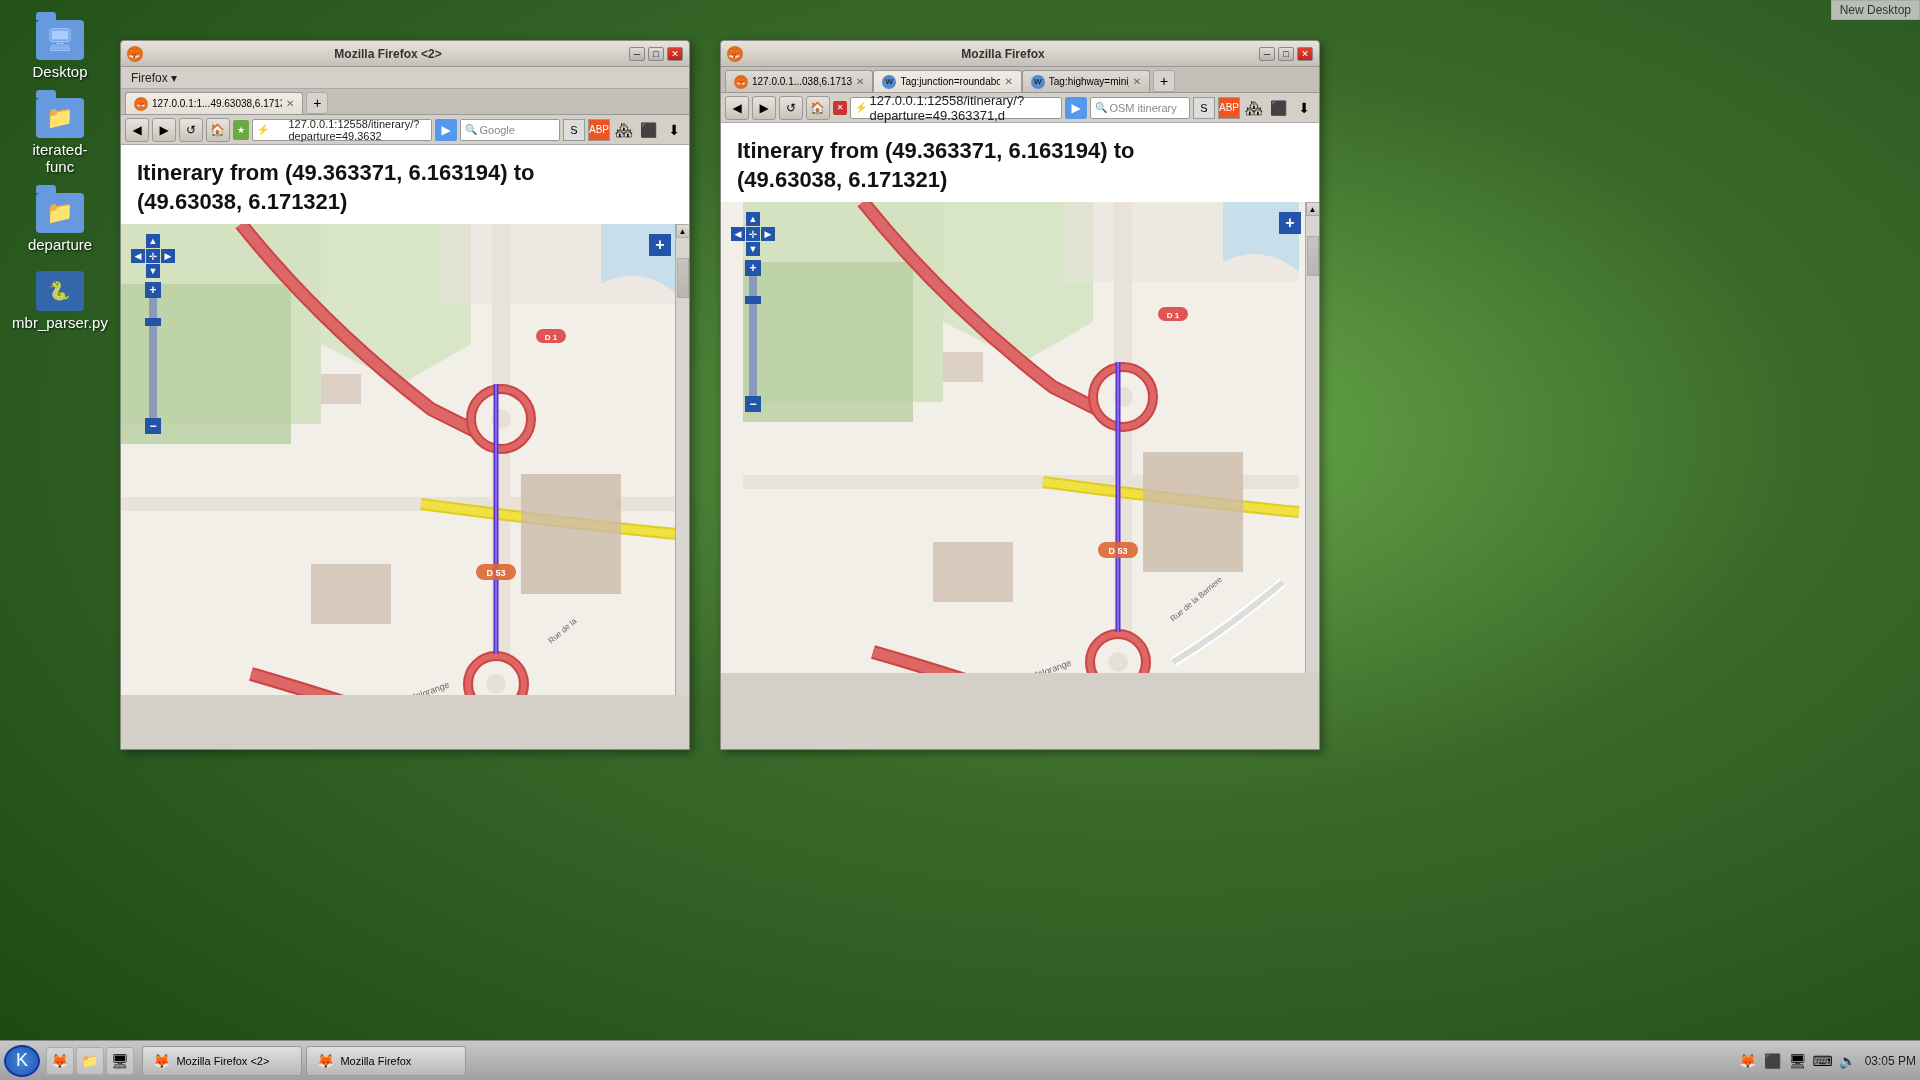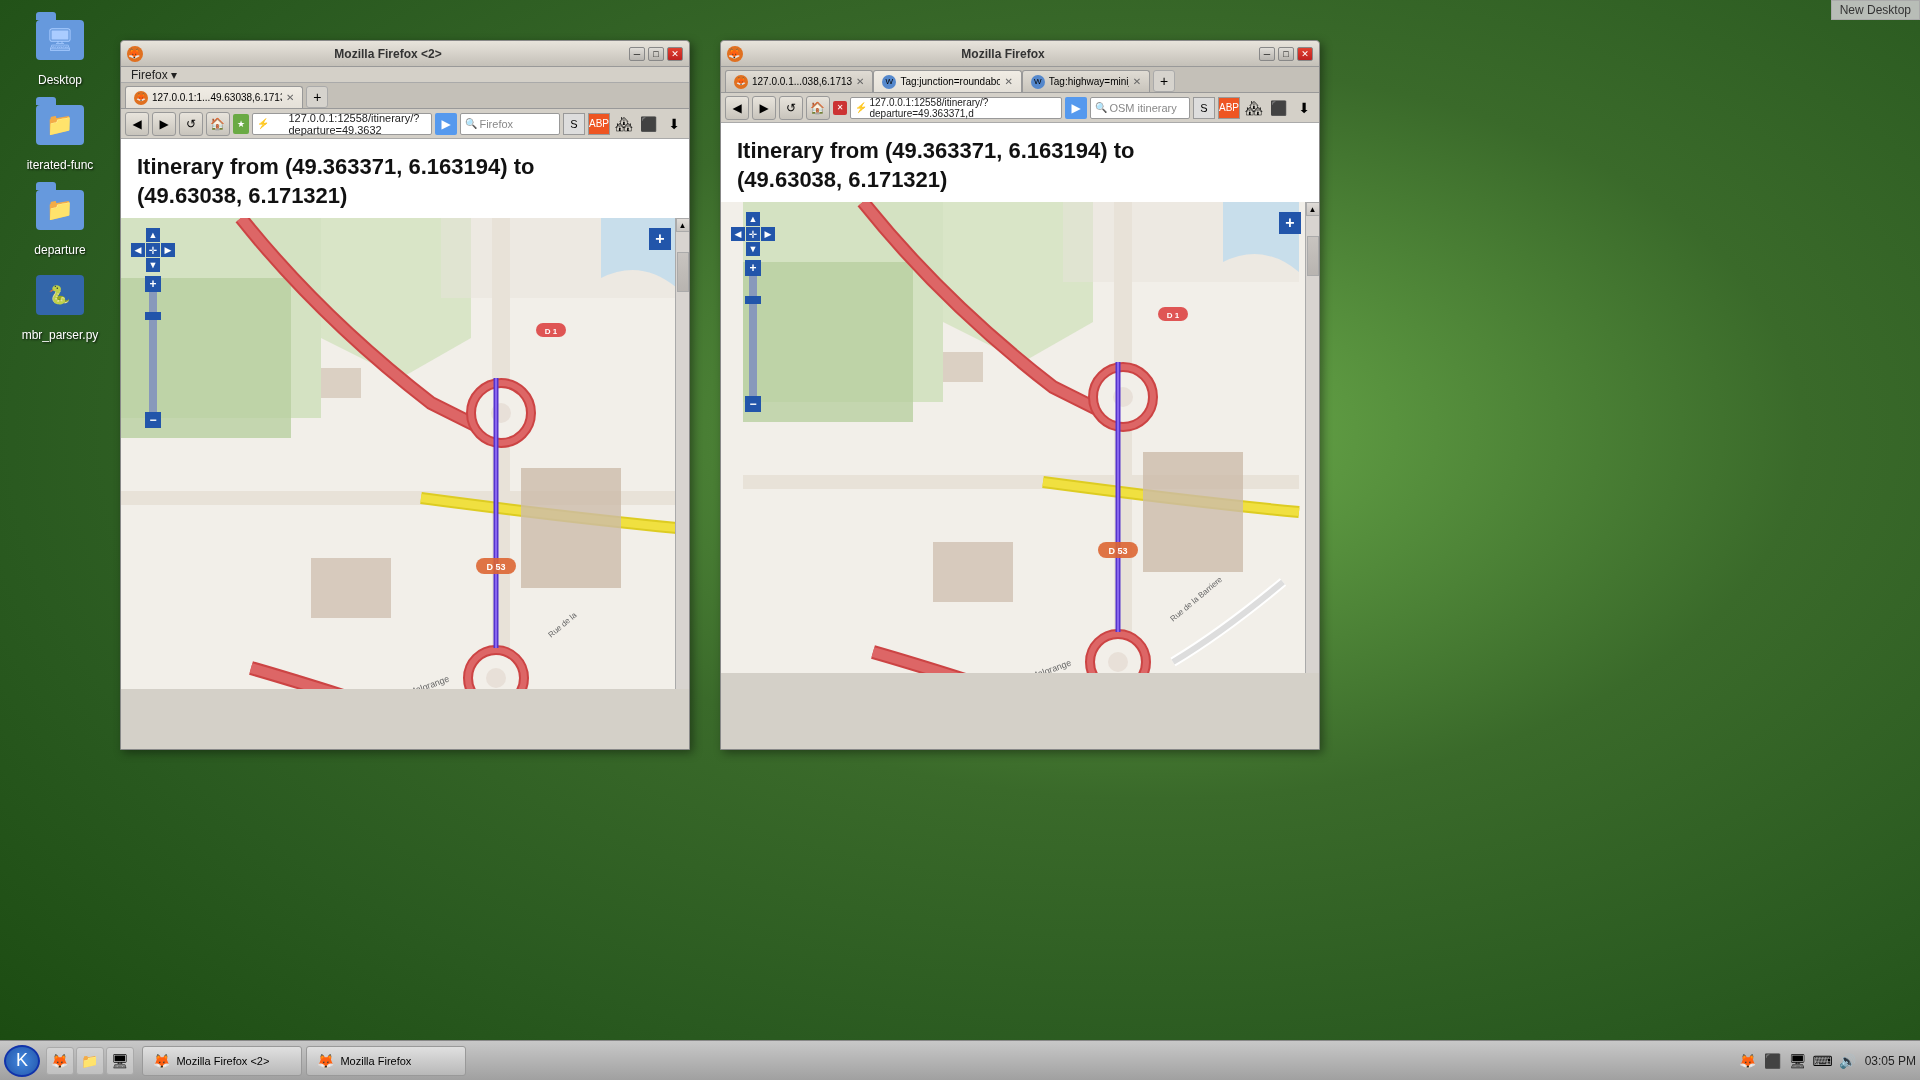--- a/index.html
+++ b/index.html
@@ -58,22 +58,23 @@
       width: 20px;
       height: 8px;
       background: #6699dd;
       border-radius: 3px 3px 0 0;
     }
     .desktop-icon .icon-img.python {
       background: #3366aa;
     }
     .desktop-icon .icon-label {
       color: white;
-      font-size: 12px;
-      margin-top: 13px;
+      font-size: 15px;
+      text-align: center;
+      margin-top: 3px;
       text-shadow: 1px 1px 2px rgba(0,0,0,0.8);
     }
 
     
     .taskbar {
       position: absolute;
       bottom: 0;
       left: 0;
       right: 0;
       height: 40px;
@@ -234,21 +235,21 @@
     .ff-toolbar {
       height: 30px;
       background: #d4d0c8;
       display: flex;
       align-items: center;
       padding: 2px 4px;
       gap: 3px;
       border-bottom: 1px solid #aaa;
     }
     .ff-menu-bar {
-      height: 16px;
+      height: 22px;
       background: #d4d0c8;
       display: flex;
       align-items: center;
       padding: 0 6px;
       gap: 8px;
       border-bottom: 1px solid #aaa;
     }
     .ff-menu-item {
       font-size: 12px;
       color: #222;
@@ -607,21 +608,21 @@
     <div class="ff-nav-btn">↺</div>
     <div class="ff-nav-btn">🏠</div>
     <div style="width:16px; height:20px; background:#6aaa44; border-radius:2px; display:flex; align-items:center; justify-content:center; font-size:9px; color:white; cursor:pointer;">★</div>
     <div class="ff-address-bar">
       <span style="color:#aaa; margin-right:2px; font-size:10px;">⚡</span>
       <span style="font-size:11px;margin-left:17px;">127.0.0.1:12558/itinerary/?departure=49.3632</span>
     </div>
     <div style="width:22px; height:22px; background:#5599ee; border-radius:2px; cursor:pointer; display:flex; align-items:center; justify-content:center; font-size:12px; color:white;">▶</div>
     <div class="ff-search-bar">
       <span style="font-size:10px; margin-right:2px;">🔍</span>
-      <span style="color:#888; font-size:11px;">Firefox</span>
+      <span style="color:#888; font-size:11px;">Google</span>
     </div>
     <div class="ff-toolbar-icon" style="font-size:11px; border:1px solid #999; background:#ddd; padding:1px;">S</div>
     <div class="ff-toolbar-icon" style="font-size:10px; border:1px solid #999; background:#ee5522; color:white; padding:1px;">ABP</div>
     <div class="ff-toolbar-icon">🏘</div>
     <div class="ff-toolbar-icon">⬛</div>
     <div class="ff-toolbar-icon">⬇</div>
   </div>
 
   <div class="ff-content">
     <div class="page-title">
@@ -742,21 +743,21 @@
   </div>
 
   <div class="ff-toolbar">
     <div class="ff-nav-btn">◀</div>
     <div class="ff-nav-btn">▶</div>
     <div class="ff-nav-btn">↺</div>
     <div class="ff-nav-btn">🏠</div>
     <div style="width:14px; height:14px; background:#cc3333; border-radius:2px; display:flex; align-items:center; justify-content:center; font-size:8px; color:white;">✕</div>
     <div class="ff-address-bar">
       <span style="color:#aaa; margin-right:2px; font-size:10px;">⚡</span>
-      <span style="font-size:10px;">127.0.0.1:12558/itinerary/?departure=49.363371,d</span>
+      <span style="font-size:13px;">127.0.0.1:12558/itinerary/?departure=49.363371,d</span>
     </div>
     <div style="width:22px; height:22px; background:#5599ee; border-radius:2px; cursor:pointer; display:flex; align-items:center; justify-content:center; font-size:12px; color:white;">▶</div>
     <div class="ff-search-bar">
       <span style="font-size:10px; margin-right:2px;">🔍</span>
       <span style="color:#888; font-size:11px;">OSM itinerary</span>
     </div>
     <div class="ff-toolbar-icon" style="font-size:11px; border:1px solid #999; background:#ddd; padding:1px;">S</div>
     <div class="ff-toolbar-icon" style="font-size:10px; border:1px solid #999; background:#ee5522; color:white; padding:1px;">ABP</div>
     <div class="ff-toolbar-icon">🏘</div>
     <div class="ff-toolbar-icon">⬛</div>

